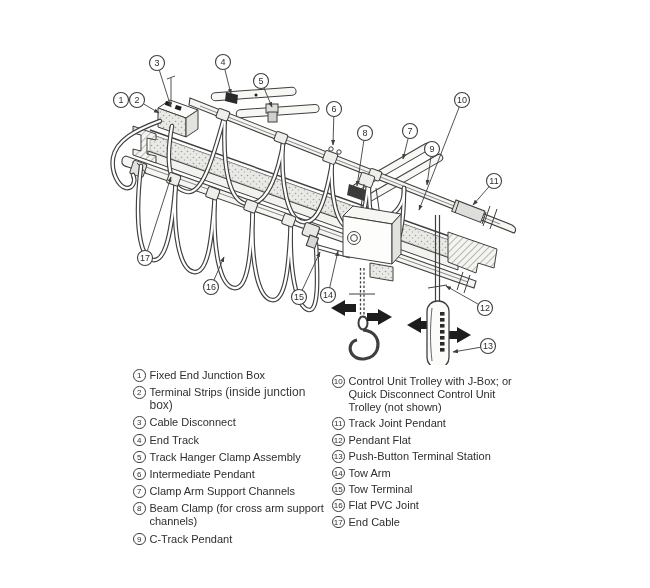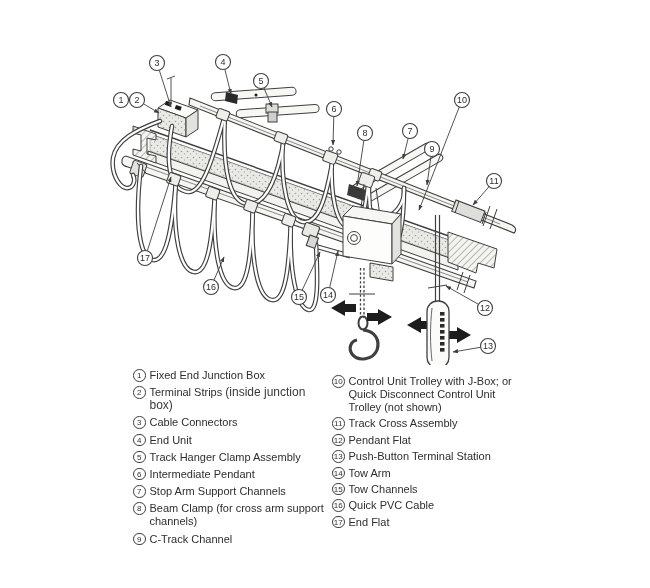--- a/index.html
+++ b/index.html
@@ -332,74 +332,74 @@
       <div class="legend-row">
         <span class="lnum">1</span>
         <span class="ltext">Fixed End Junction Box</span>
       </div>
       <div class="legend-row">
         <span class="lnum">2</span>
         <span class="ltext">Terminal Strips <span class="lnote">(inside junction box)</span></span>
       </div>
       <div class="legend-row">
         <span class="lnum">3</span>
-        <span class="ltext">Cable Connectors</span>
+        <span class="ltext">Cable Disconnect</span>
       </div>
       <div class="legend-row">
         <span class="lnum">4</span>
-        <span class="ltext">End Unit</span>
+        <span class="ltext">End Track</span>
       </div>
       <div class="legend-row">
         <span class="lnum">5</span>
         <span class="ltext">Track Hanger Clamp Assembly</span>
       </div>
       <div class="legend-row">
         <span class="lnum">6</span>
         <span class="ltext">Intermediate Pendant</span>
       </div>
       <div class="legend-row">
         <span class="lnum">7</span>
-        <span class="ltext">Stop Arm Support Channels</span>
+        <span class="ltext">Clamp Arm Support Channels</span>
       </div>
       <div class="legend-row">
         <span class="lnum">8</span>
         <span class="ltext">Beam Clamp (for cross arm support channels)</span>
       </div>
       <div class="legend-row">
         <span class="lnum">9</span>
-        <span class="ltext">C-Track Channel</span>
+        <span class="ltext">C-Track Pendant</span>
       </div>
     </div>
   <div id="legend-right" class="legend-col">
       <div class="legend-row">
         <span class="lnum">10</span>
         <span class="ltext">Control Unit Trolley with J-Box; or Quick Disconnect Control Unit Trolley (not shown)</span>
       </div>
       <div class="legend-row">
         <span class="lnum">11</span>
-        <span class="ltext">Track Cross Assembly</span>
+        <span class="ltext">Track Joint Pendant</span>
       </div>
       <div class="legend-row">
         <span class="lnum">12</span>
         <span class="ltext">Pendant Flat</span>
       </div>
       <div class="legend-row">
         <span class="lnum">13</span>
         <span class="ltext">Push-Button Terminal Station</span>
       </div>
       <div class="legend-row">
         <span class="lnum">14</span>
         <span class="ltext">Tow Arm</span>
       </div>
       <div class="legend-row">
         <span class="lnum">15</span>
-        <span class="ltext">Tow Channels</span>
+        <span class="ltext">Tow Terminal</span>
       </div>
       <div class="legend-row">
         <span class="lnum">16</span>
-        <span class="ltext">Quick PVC Cable</span>
+        <span class="ltext">Flat PVC Joint</span>
       </div>
       <div class="legend-row">
         <span class="lnum">17</span>
-        <span class="ltext">End Flat</span>
+        <span class="ltext">End Cable</span>
       </div>
     </div>
 </div>
 
 </body></html>

